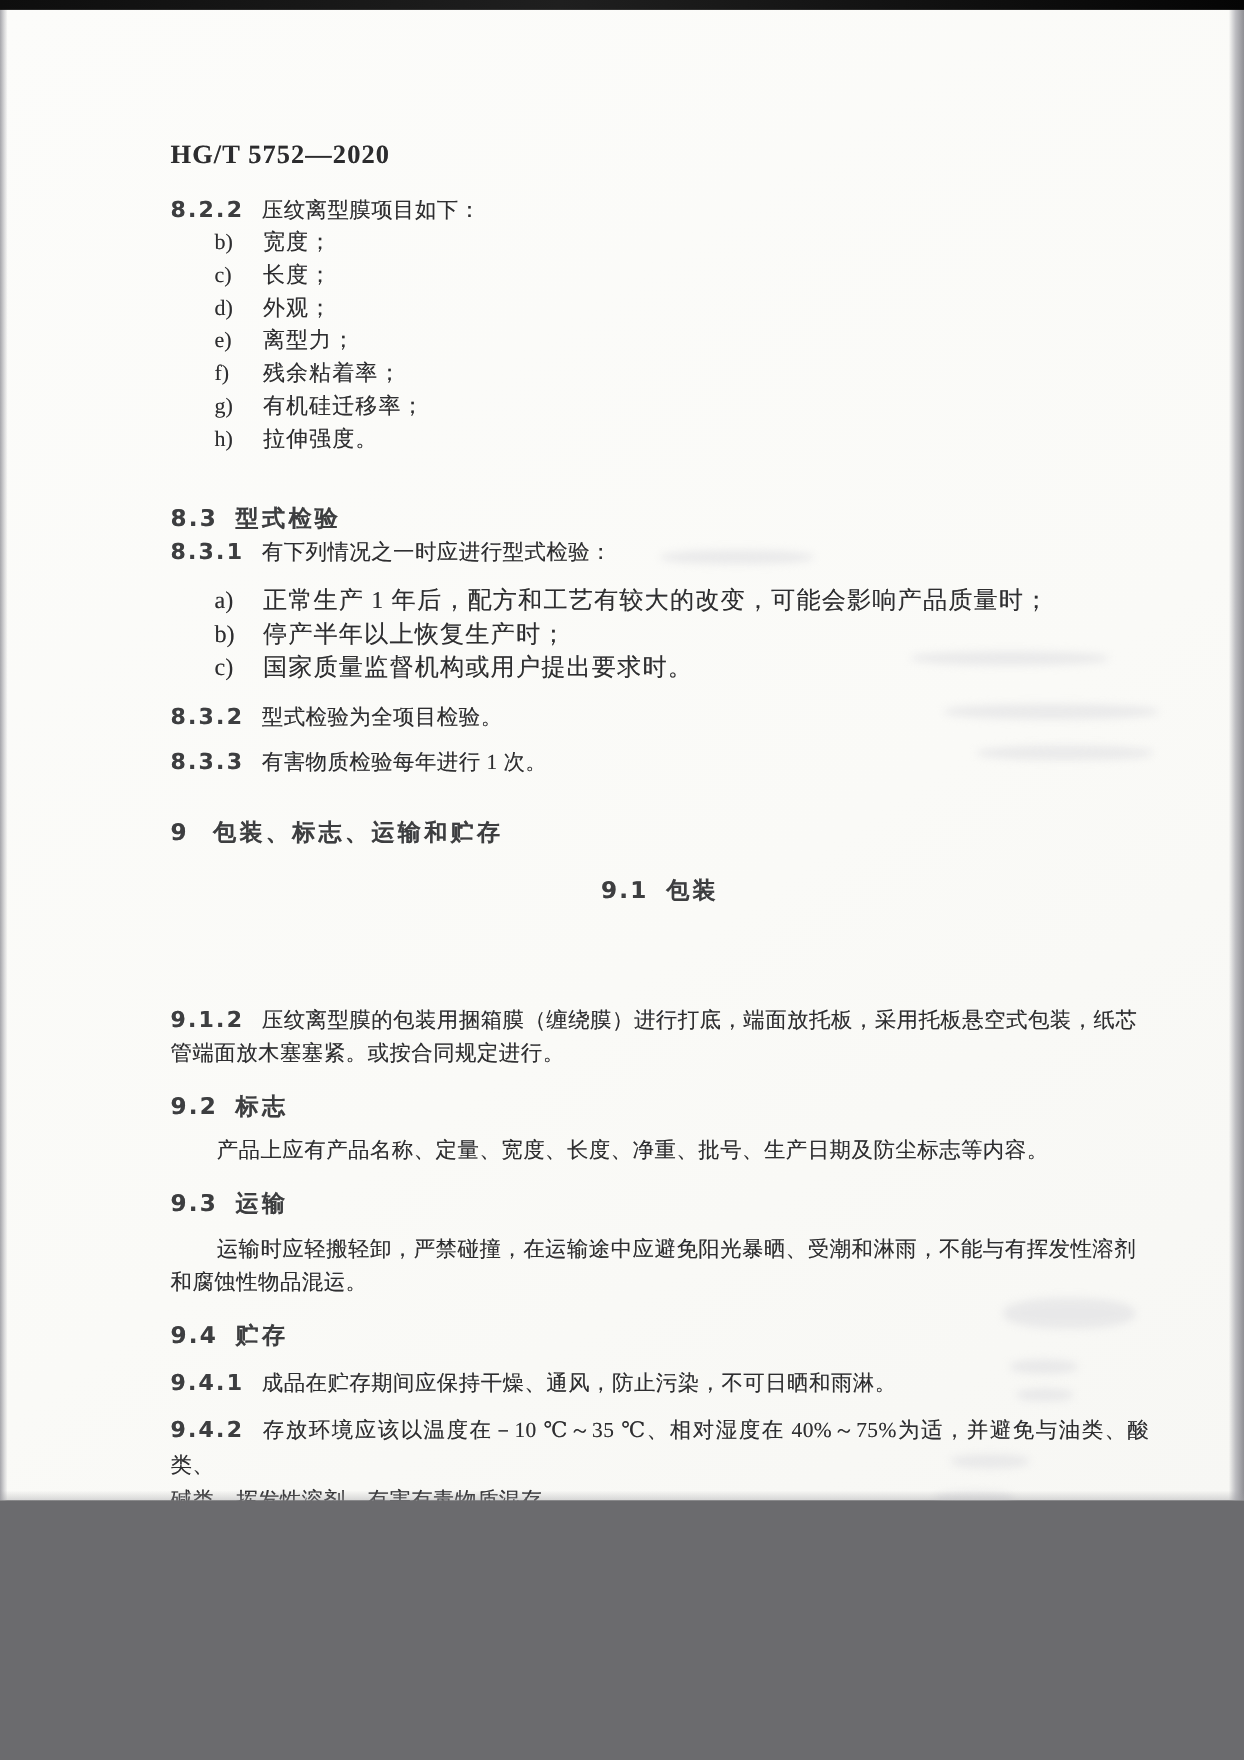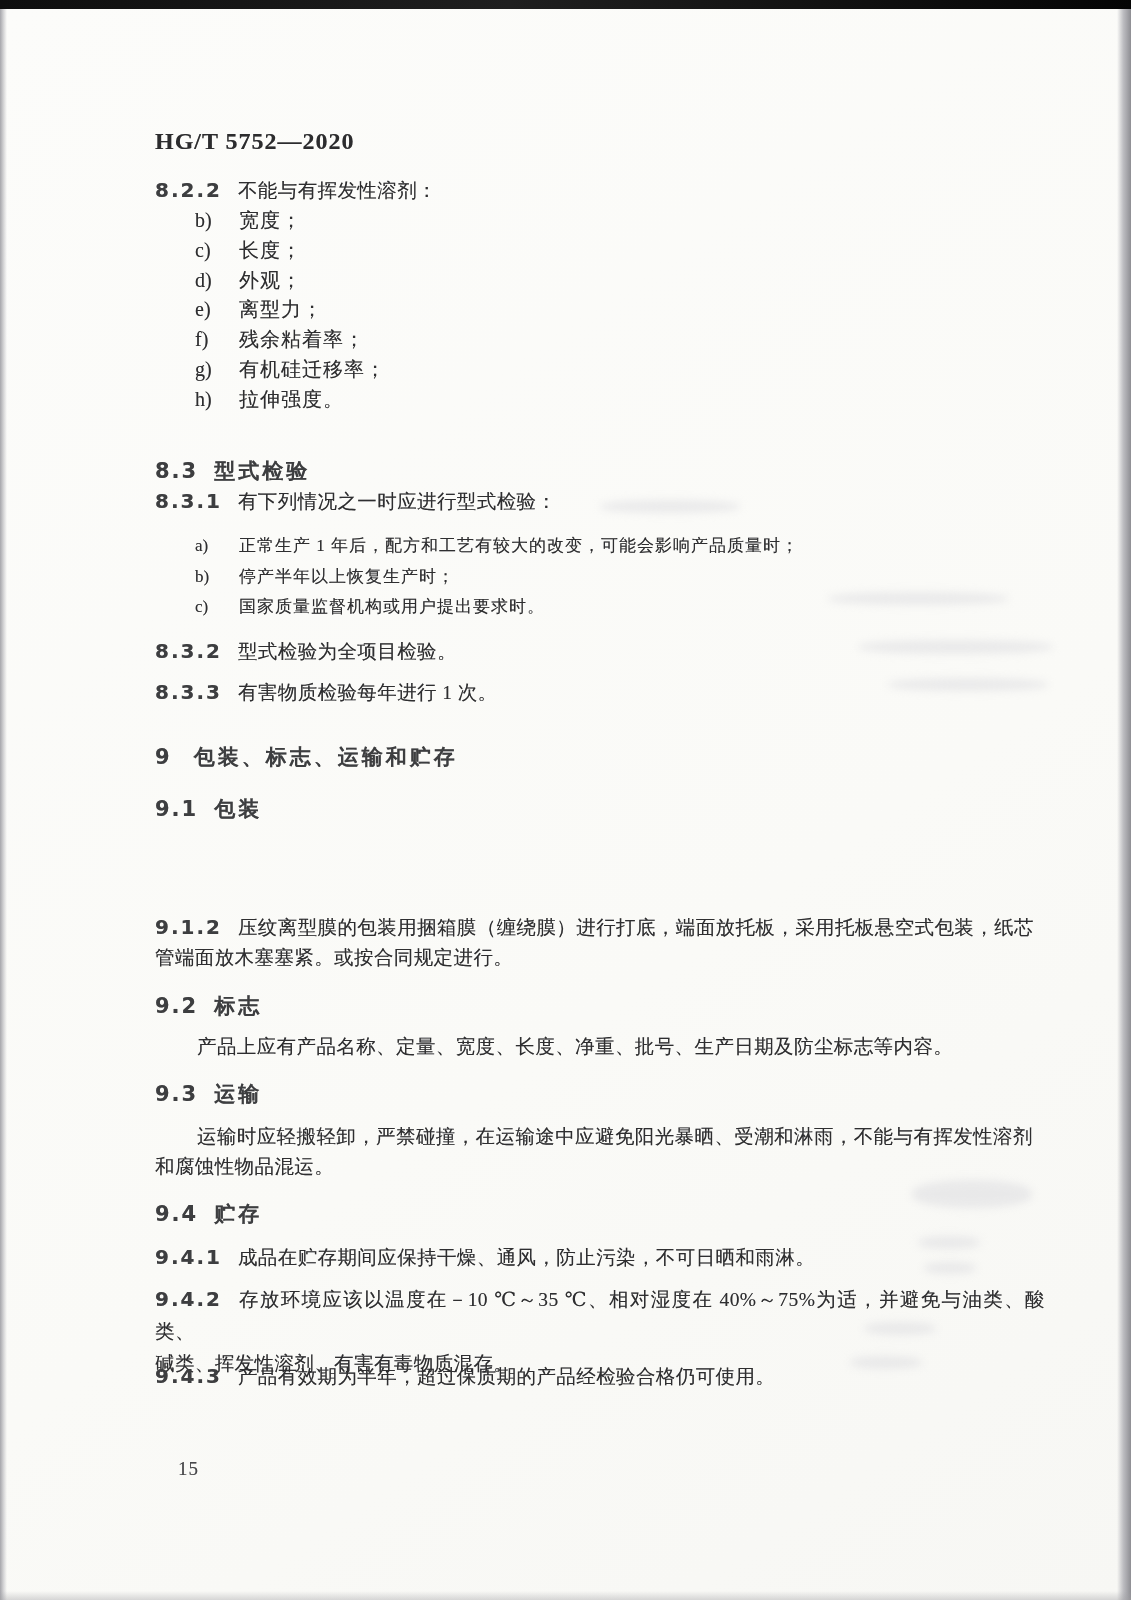--- a/index.html
+++ b/index.html
@@ -1,17 +1,17 @@
 <!DOCTYPE html>
 <html><head>
 <meta charset="utf-8">
 <style>
   html,body { margin:0; padding:0; background:#6b6b6e; }
   .page {
-    position:relative; width:1131px; height:1600px; overflow:hidden;
+    position:relative; width:1131px; height:1364px; overflow:hidden;
     background:linear-gradient(145deg,#fcfcfa 0%, #fafaf7 60%, #f7f7f4 100%);
     font-family:"Liberation Serif","DejaVu Serif",serif;
     color:#2e2e30;
     text-shadow:0 0 0.6px rgba(42,42,44,.45);
   }
   
   .edge-top   { position:absolute; top:0; left:0; width:100%; height:9px;
                 background:linear-gradient(90deg,#0e0e0e 0%,#1f1f1f 45%,#050505 100%); z-index:5;}
   .edge-right { position:absolute; top:0; right:0; width:14px; height:100%;
                 background:linear-gradient(90deg, rgba(201,201,204,0) 0%, #bdbdc1 45%, #8e8e93 100%); z-index:4;}
@@ -43,21 +43,21 @@
   .para .body { white-space:pre-line; }
   .para.lh32 { line-height:32px; }
   .indent { text-indent:42px; }
 
   .list { position:absolute; left:155px; width:890px; z-index:2; }
   .li { padding-left:40px; font-size:20px; }
   .li .marker { display:inline-block; width:44px; letter-spacing:0; }
   .li .li-text { letter-spacing:1px; }
   .list-822 { line-height:29.75px; }
   .list-831 { line-height:30.5px; font-size:19.5px; }
-  .list-831 .li { font-size:17px; }
+  .list-831 .li { font-size:22px; }
 
   .doc-header {
     position:absolute; left:155px; top:128px; z-index:2;
     font-family:"Liberation Serif","DejaVu Serif",serif; font-weight:bold;
     font-size:24px; letter-spacing:1px; color:#2c2c2e;
   }
   .page-number { position:absolute; left:178px; top:1458px; font-size:19px; color:#48484b; letter-spacing:1px; z-index:2; }
 </style>
 </head>
 <body>
@@ -76,21 +76,21 @@
   <div class="smudge" style="left:888px; top:678px; width:160px; height:13px;"></div>
   <div class="smudge" style="left:912px; top:1180px; width:120px; height:28px;"></div>
   <div class="smudge" style="left:918px; top:1236px; width:62px; height:13px;"></div>
   <div class="smudge" style="left:924px; top:1262px; width:52px; height:12px;"></div>
   <div class="smudge" style="left:864px; top:1322px; width:72px; height:13px;"></div>
   <div class="smudge" style="left:850px; top:1356px; width:72px; height:13px;"></div>
 
   <div class="doc-header">HG/T 5752—2020</div>
 
   <div class="block clause" style="top:177px;">
-    <span class="num">8.2.2</span><span class="body">不能与有挥发性溶剂：</span>
+    <span class="num">8.2.2</span><span class="body">压纹离型膜项目如下：</span>
   </div>
 
   <div class="list list-822" style="top:206px;">
     <div class="li"><span class="marker">b)</span><span class="li-text">宽度；</span></div>
     <div class="li"><span class="marker">c)</span><span class="li-text">长度；</span></div>
     <div class="li"><span class="marker">d)</span><span class="li-text">外观；</span></div>
     <div class="li"><span class="marker">e)</span><span class="li-text">离型力；</span></div>
     <div class="li"><span class="marker">f)</span><span class="li-text">残余粘着率；</span></div>
     <div class="li"><span class="marker">g)</span><span class="li-text">有机硅迁移率；</span></div>
     <div class="li"><span class="marker">h)</span><span class="li-text">拉伸强度。</span></div>
@@ -115,21 +115,21 @@
   </div>
 
   <div class="block clause" style="top:679px;">
     <span class="num">8.3.3</span><span class="body">有害物质检验每年进行 1 次。</span>
   </div>
 
   <div class="block heading chapter" style="top:743px;">
     <span class="num">9</span><span class="htitle">包装、标志、运输和贮存</span>
   </div>
 
-  <div class="block heading" style="top:795px;">
+  <div class="block heading" style="top:795px;text-align:center;">
     <span class="num">9.1</span><span class="htitle">包装</span>
   </div>
 
 
   <div class="block para" style="top:912px;">
     <span class="num">9.1.2</span><span class="body">压纹离型膜的包装用捆箱膜（缠绕膜）进行打底，端面放托板，采用托板悬空式包装，纸芯
 管端面放木塞塞紧。或按合同规定进行。</span>
   </div>
 
   <div class="block heading" style="top:992px;">

